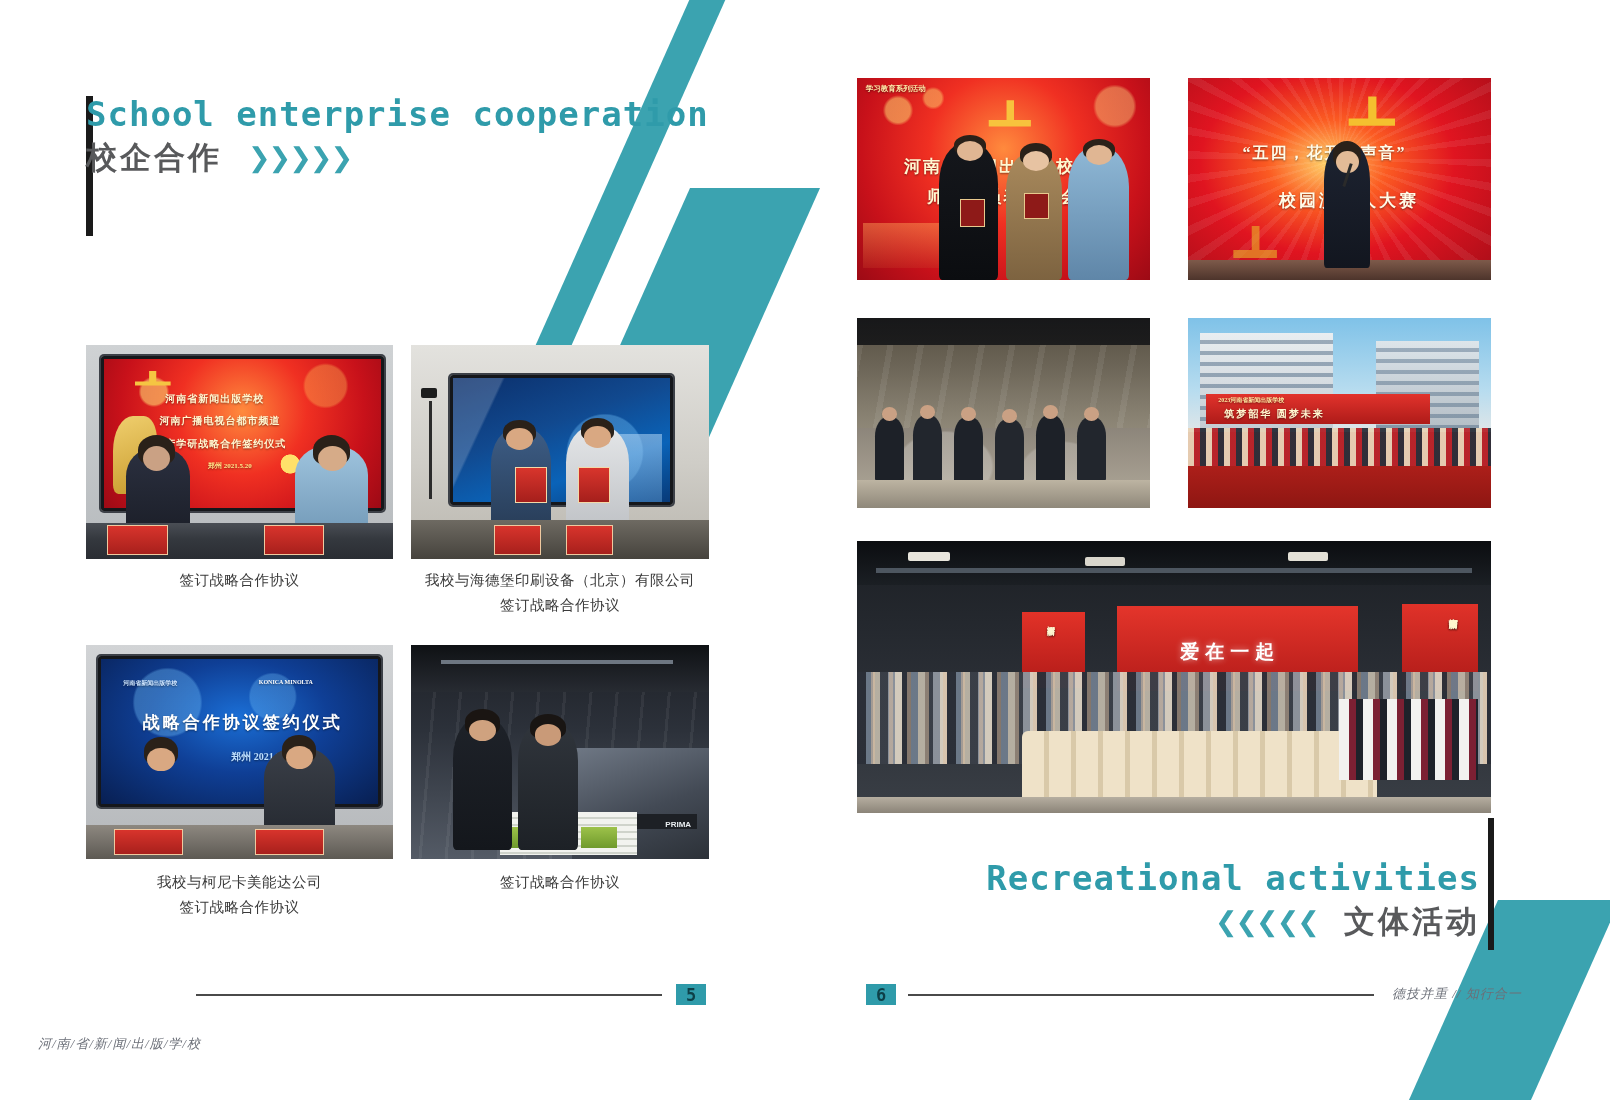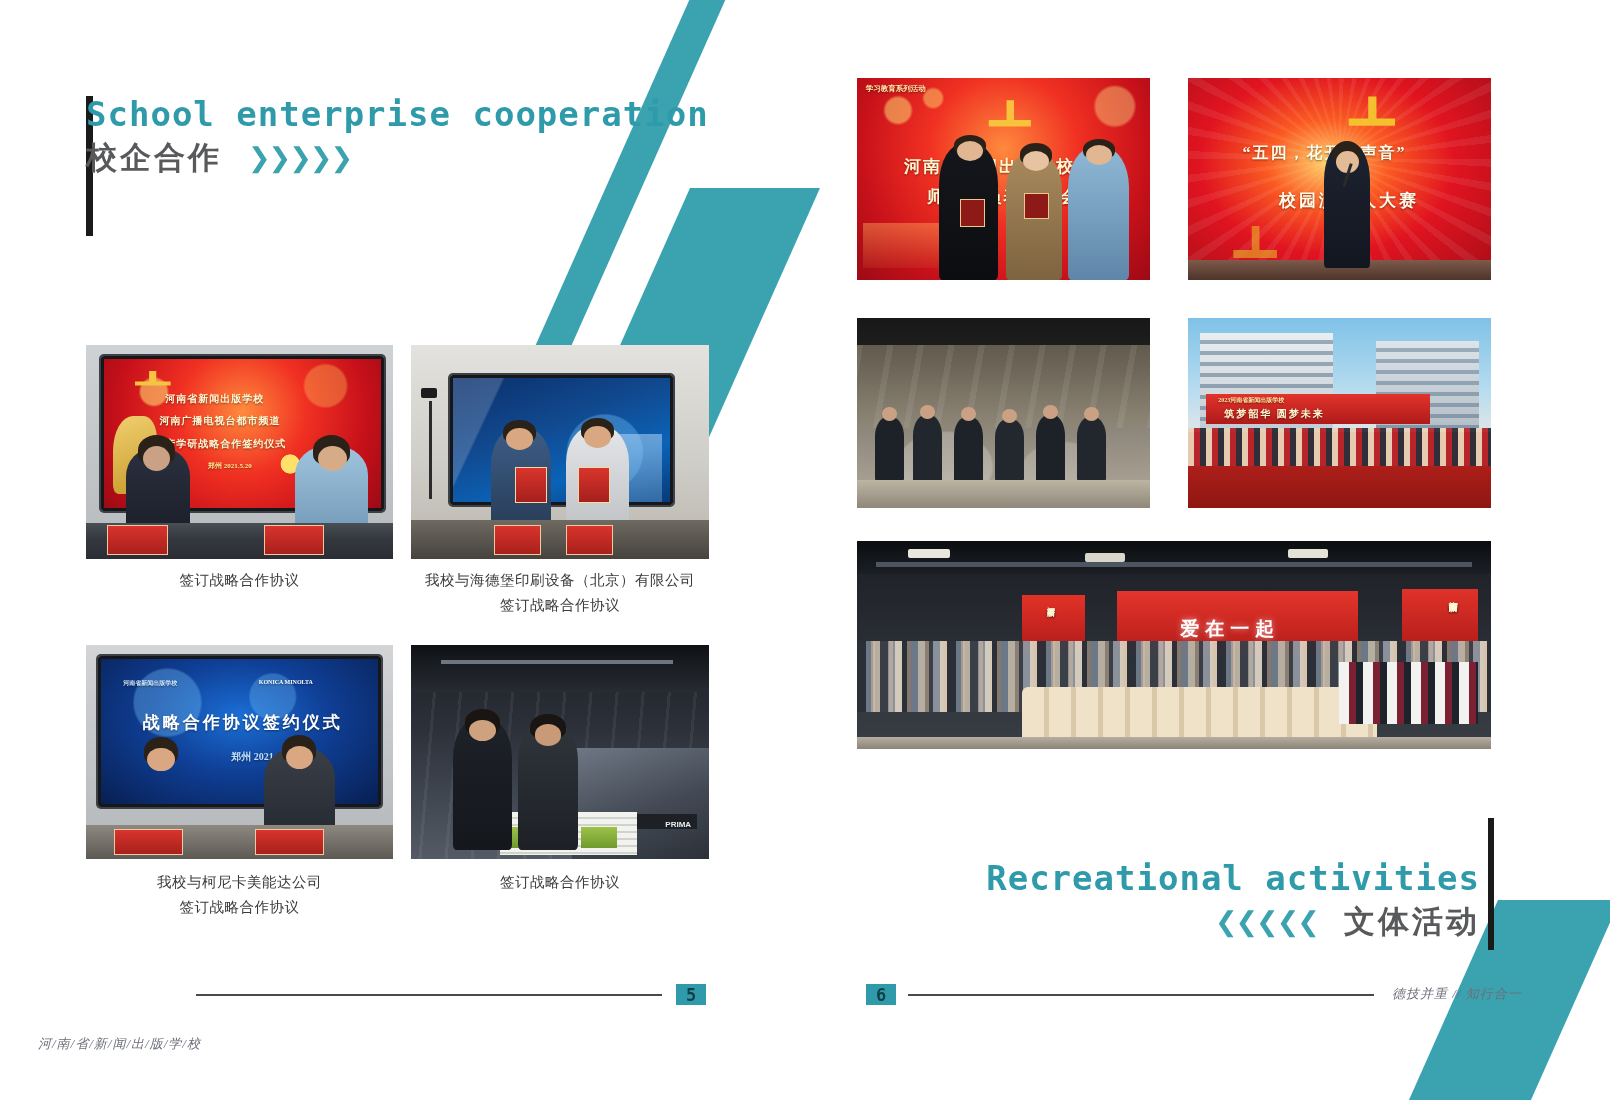--- a/index.html
+++ b/index.html
@@ -368,21 +368,21 @@
       <div class="txt-cn" style="left:10%;top:41%;font-size:6px;color:#ffe9a0;">2023河南省新闻出版学校</div>
       <div class="txt-cn" style="left:12%;top:47%;font-size:10px;letter-spacing:2px;color:#fff6cf;">筑梦韶华  圆梦未来</div>
 
       <div style="position:absolute;left:0;bottom:0;width:100%;height:40%;
            background:linear-gradient(180deg,#c52620,#8e1612);"></div>
       <div style="position:absolute;left:0;bottom:22%;width:100%;height:20%;
            background:repeating-linear-gradient(90deg,#e8d4b8 0 6px,#b8242b 6px 12px,#2a2f3a 12px 18px);opacity:.95;"></div>
     </div>
   </div>
 
-  <div class="ph" style="left:857px;top:541px;width:634px;height:208px;text-align:center;">
+  <div class="ph" style="left:857px;top:541px;width:634px;height:272px;text-align:center;">
     <div class="art">
       <div class="layer dark-hall"></div>
 
       <div style="position:absolute;left:0;top:0;width:100%;height:16%;
            background:linear-gradient(180deg,#0b0d10,#1b1f24);"></div>
       <div style="position:absolute;left:3%;top:10%;width:94%;height:5px;background:#4d5660;"></div>
       <div style="position:absolute;left:8%;top:4%;width:42px;height:9px;background:#e9e6dd;border-radius:2px;"></div>
       <div style="position:absolute;left:36%;top:6%;width:40px;height:9px;background:#d9d6cc;border-radius:2px;"></div>
       <div style="position:absolute;left:68%;top:4%;width:40px;height:9px;background:#e4e1d7;border-radius:2px;"></div>
 

